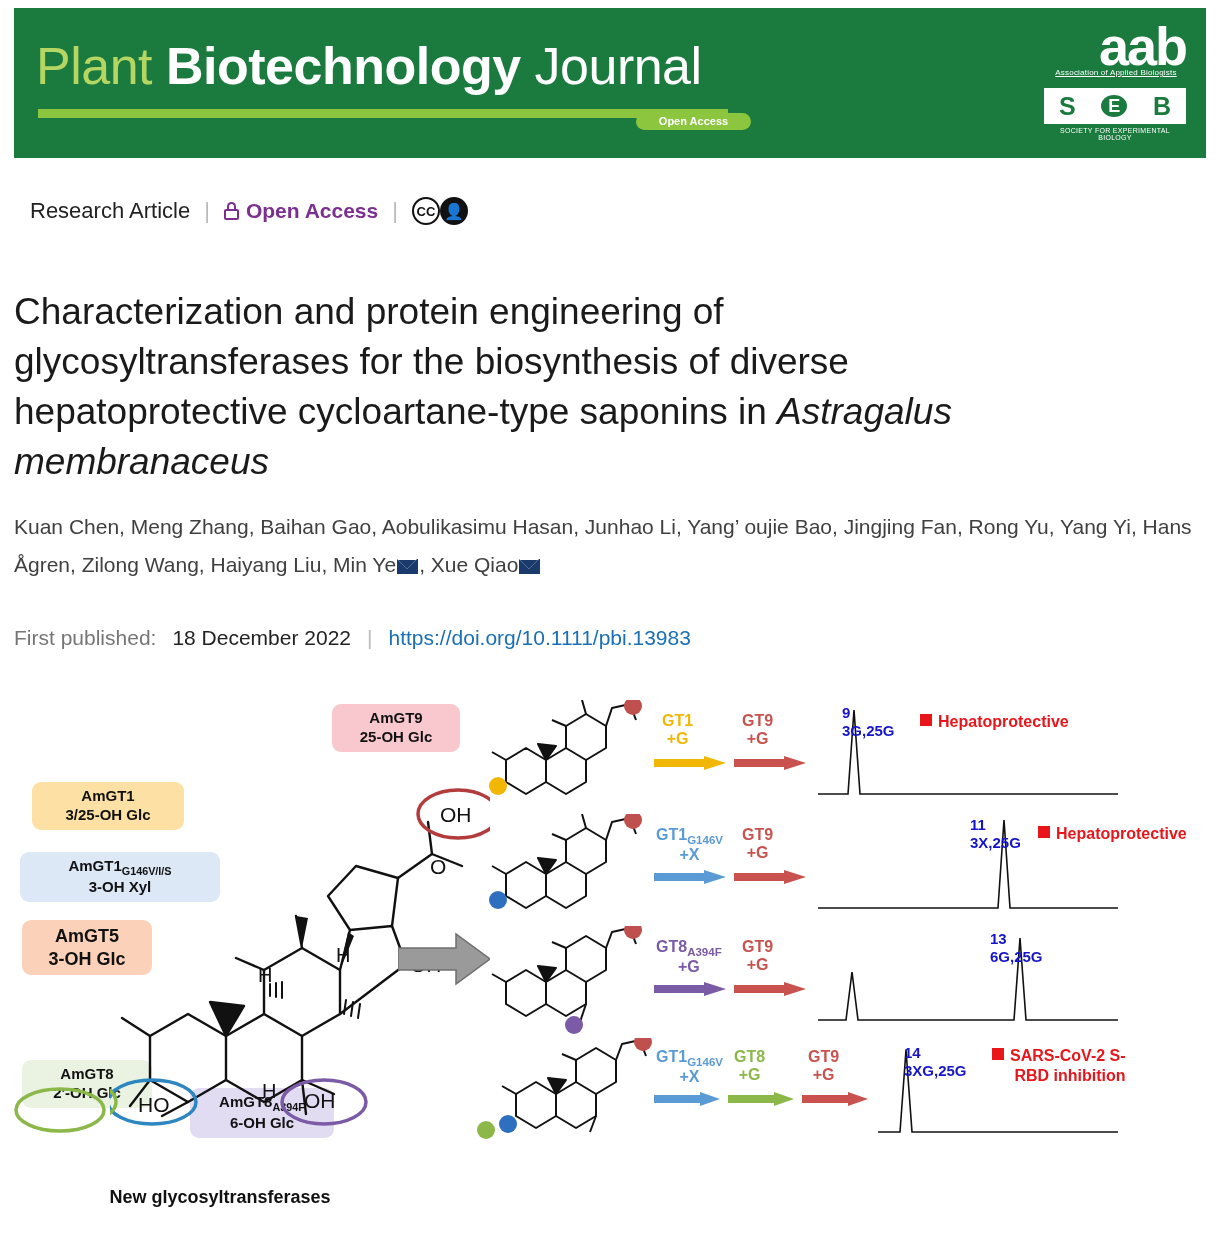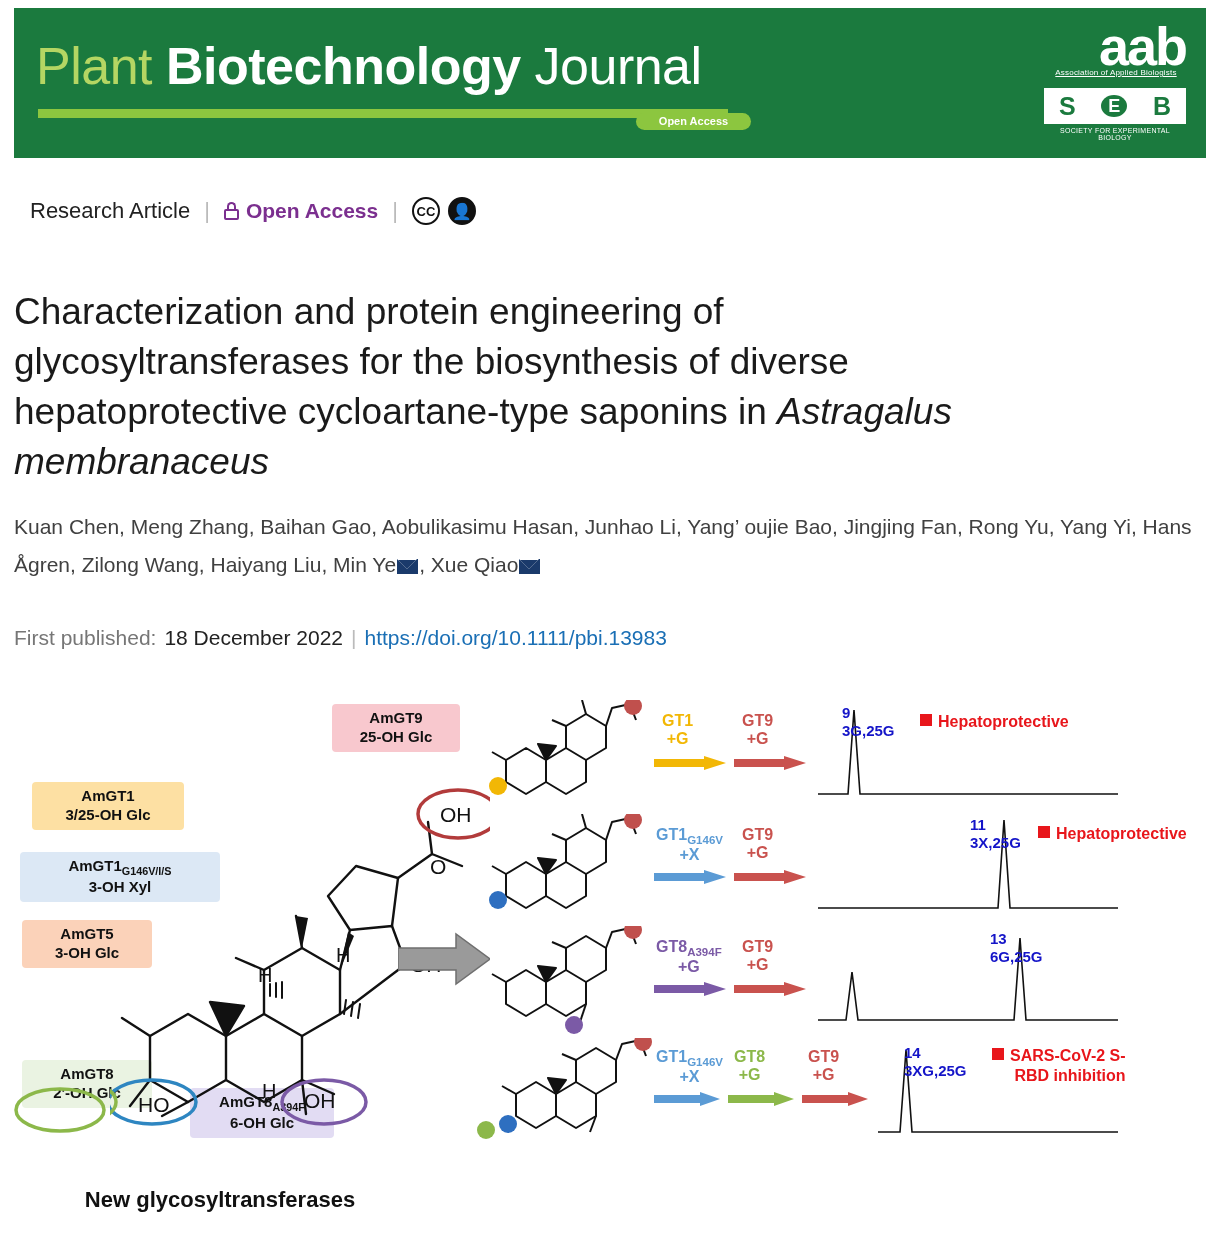--- a/index.html
+++ b/index.html
@@ -65,21 +65,21 @@
   }
   .meta-type{font-size:22px;color:#222;}
   .meta-sep{color:#bbb;font-size:22px;}
   .oa-group{display:flex;align-items:center;gap:7px;color:#7b2f8f;}
   .oa-lock{
     width:15px;height:18px;position:relative;display:inline-block;
   }
   .oa-lock .body{position:absolute;left:0;bottom:0;width:15px;height:11px;border:2px solid #7b2f8f;border-radius:2px;box-sizing:border-box;}
   .oa-lock .shackle{position:absolute;left:3px;top:0;width:9px;height:9px;border:2px solid #7b2f8f;border-bottom:none;border-radius:5px 5px 0 0;box-sizing:border-box;}
   .oa-text{font-size:21px;color:#7b2f8f;font-weight:600;}
-  .cc-badges{display:flex;gap:8px;align-items:center;}
+  .cc-badges{display:flex;align-items:center;}
   .cc-circle{
     width:28px;height:28px;border-radius:50%;border:2px solid #111;
     display:flex;align-items:center;justify-content:center;
     font-size:13px;font-weight:700;color:#111;box-sizing:border-box;
   }
   .cc-circle.filled{background:#111;color:#fff;border-color:#111;font-size:16px;}
 
   
   .title{
     position:absolute;left:14px;top:262px;width:1190px;
@@ -103,47 +103,47 @@
   }
   .envelope:after{
     content:"";position:absolute;left:1px;top:1px;width:0;height:0;
     border-left:9.5px solid transparent;border-right:9.5px solid transparent;
     border-top:9px solid #1a3a6b;
   }
 
   
   .pubrow{
     position:absolute;left:14px;top:626px;font-size:21px;color:#444;
-    display:flex;align-items:center;gap:8px;
+    display:flex;align-items:center;gap:16px;
   }
   .pub-label{color:#767676;}
   .pub-date{color:#222;}
   .pub-sep{color:#bbb;}
   .doi-link{color:#1a6fb5;text-decoration:none;}
 
   
   .figure{
     position:absolute;left:0;top:690px;width:1220px;height:562px;
   }
   .cap{
     position:absolute;font-weight:700;color:#111;text-align:center;
   }
-  .cap-left{left:20px;top:497px;width:400px;font-size:22px;}
+  .cap-left{left:20px;top:497px;width:400px;font-size:18px;}
   .cap-right{left:630px;top:478px;width:470px;font-size:22px;line-height:29px;}
 
   
   .lbl{
-    position:absolute;border-radius:4px;text-align:center;font-weight:700;
+    position:absolute;border-radius:9px;text-align:center;font-weight:700;
     color:#111;line-height:1.25;padding:5px 6px;box-sizing:border-box;
   }
   .lbl sub{font-size:0.72em;}
   .lbl-amgt9{left:332px;top:14px;width:128px;font-size:15px;background:#f8c8ce;}
   .lbl-amgt1{left:32px;top:92px;width:152px;font-size:15px;background:#fde0a3;}
   .lbl-amgt1v{left:20px;top:162px;width:200px;font-size:15px;background:#dce8f5;}
-  .lbl-amgt5{left:22px;top:230px;width:130px;font-size:15px;background:#fbd2b9;}
+  .lbl-amgt5{left:22px;top:230px;width:130px;font-size:18px;background:#fbd2b9;}
   .lbl-amgt8{left:22px;top:370px;width:130px;font-size:15px;background:#eaf3e2;}
   .lbl-amgt8f{left:190px;top:398px;width:144px;font-size:15px;background:#e2dcf3;}
 
   
   .struct{position:absolute;left:110px;top:60px;width:380px;height:400px;}
 
   
   .big-arrow{position:absolute;left:398px;top:240px;width:92px;height:58px;}
 
   

